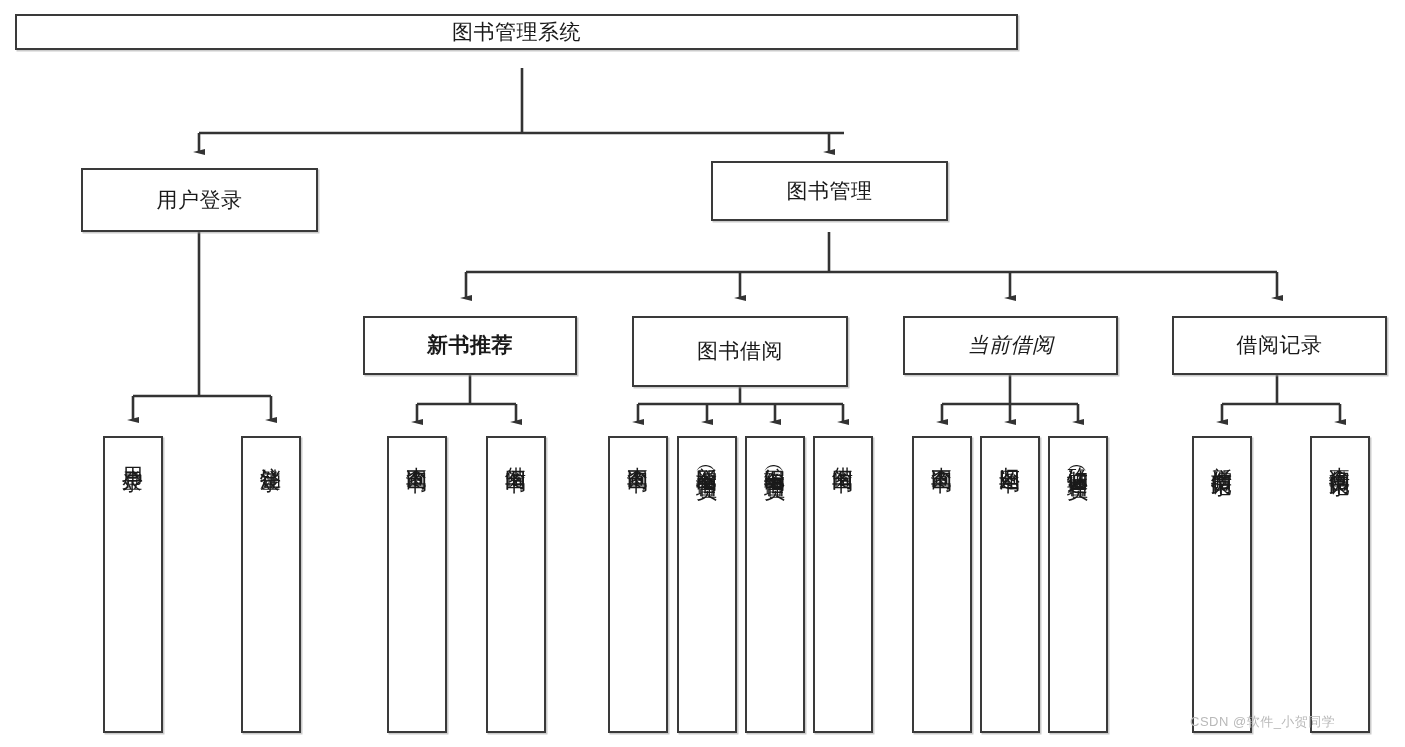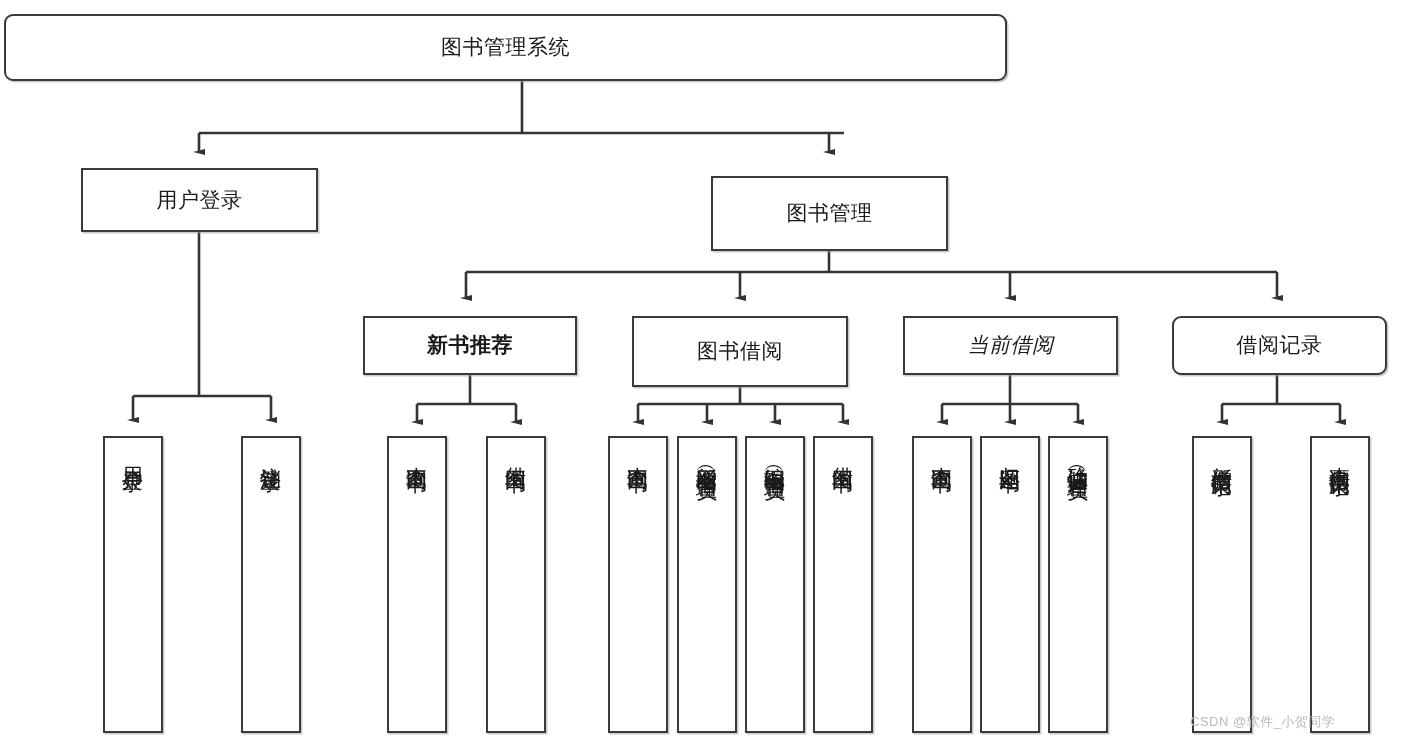--- a/index.html
+++ b/index.html
@@ -113,41 +113,41 @@
       <path d="M1010,404 L1010,422" marker-end="url(#arrow)"></path>
       <path d="M1078,404 L1078,422" marker-end="url(#arrow)"></path>
 
       <path d="M1277,375 L1277,404"></path>
       <path d="M1222,404 L1340,404"></path>
       <path d="M1222,404 L1222,422" marker-end="url(#arrow)"></path>
       <path d="M1340,404 L1340,422" marker-end="url(#arrow)"></path>
     </g>
   </svg>
 
-  <div class="node" style="left:4px; top:14px; width:1003px; height:67px;border-radius:9px;">
+  <div class="node" style="left:15px; top:14px; width:1003px; height:36px;">
     <span class="label">图书管理系统</span>
   </div>
 
   <div class="node" style="left:81px; top:168px; width:237px; height:64px;">
     <span class="label">用户登录</span>
   </div>
-  <div class="node" style="left:711px; top:176px; width:237px; height:75px;">
+  <div class="node" style="left:711px; top:161px; width:237px; height:60px;">
     <span class="label">图书管理</span>
   </div>
 
   <div class="node" style="left:363px; top:316px; width:214px; height:59px;font-weight:bold;">
     <span class="label">新书推荐</span>
   </div>
   <div class="node" style="left:632px; top:316px; width:216px; height:71px;">
     <span class="label">图书借阅</span>
   </div>
   <div class="node" style="left:903px; top:316px; width:215px; height:59px;font-style:italic;">
     <span class="label">当前借阅</span>
   </div>
-  <div class="node" style="left:1172px; top:316px; width:215px; height:59px;border-radius:9px;">
+  <div class="node" style="left:1172px; top:316px; width:215px; height:59px;">
     <span class="label">借阅记录</span>
   </div>
 
   <div class="node leaf" style="left:103px; top:436px; width:60px; height:297px;">
     <span class="label">用户登录</span>
   </div>
   <div class="node leaf" style="left:241px; top:436px; width:60px; height:297px;">
     <span class="label">注销登录</span>
   </div>
 

